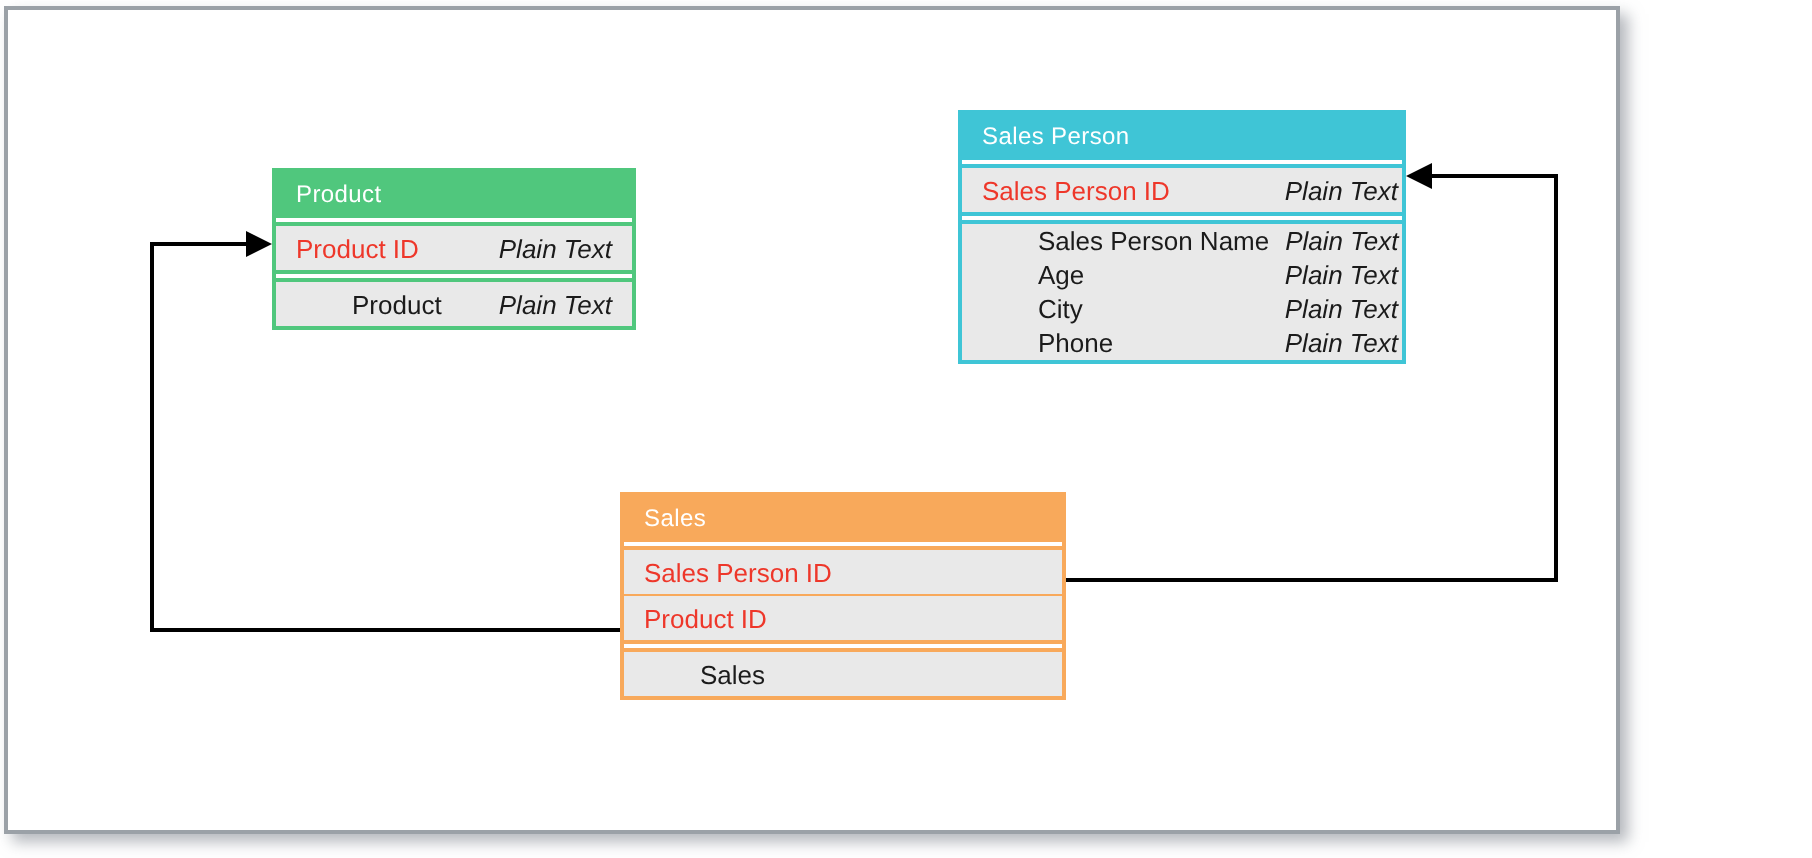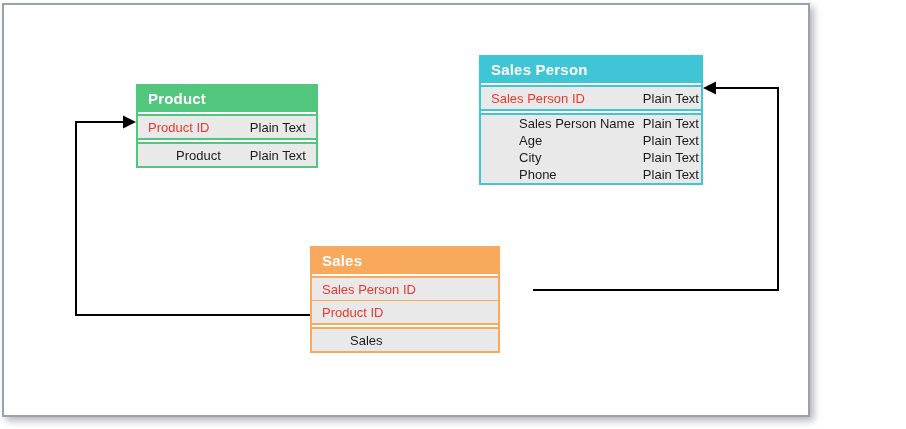--- a/index.html
+++ b/index.html
@@ -18,38 +18,38 @@
   }
 
   .tbl {
     position:absolute;
     border:2.5px solid var(--c);
     background:#ffffff;
     font-size:13px; color:#1b1b1b;
   }
   .tbl-header {
     background:var(--c); color:#ffffff;
-    font-weight:700; font-size:15px;
+    font-weight:400; font-size:12px;
     padding:4px 10px 5px 10px; letter-spacing:0.2px;
   }
   .sec {
     border-top:2px solid var(--c);
     border-bottom:2px solid var(--c);
     margin-top:2px;
   }
   .sec:last-child { border-bottom:0;padding-left:28px; }
   .row {
     display:flex; justify-content:space-between; align-items:center;
     padding:3.5px 10px;
   }
   .sec.divided .row + .row { border-top:1.5px solid var(--c); }
   .sec.tight .row { padding:1px 10px; }
   .tbl.clip-type .row { padding-right:2px; }
   .fname { white-space:nowrap; }
-  .ftype { padding-left:8px; white-space:nowrap; }
+  .ftype { font-style:italic; padding-left:8px; white-space:nowrap; }
 </style>
 </head>
 <body>
 
 <div id="app">
 
   <div class="canvas" style="border-color: rgb(155, 161, 167);"></div>
 
   <svg class="connector-layer" width="906" height="429" viewBox="0 0 906 429">
     <g>
@@ -103,21 +103,21 @@
         <span class="fname">City</span>
         <span class="ftype">Plain Text</span>
       </div>
       <div class="row">
         <span class="fname">Phone</span>
         <span class="ftype">Plain Text</span>
       </div>
     </div>
   </div>
 
-  <div class="tbl" style="left: 310px; top: 246px; width: 190px; --c: #f8a95b;">
+  <div class="tbl" style="left: 310px; top: 246px; width: 223px; --c: #f8a95b;">
     <div class="tbl-header" style="background-color: rgb(248, 169, 91);">
       <span>Sales</span>
     </div>
     <div class="sec divided" style="background-color: rgb(233, 233, 233);">
       <div class="row">
         <span class="fname" style="color: rgb(238, 55, 42);">Sales Person ID</span>
         <span class="ftype"></span>
       </div>
       <div class="row">
         <span class="fname" style="color: rgb(238, 55, 42);">Product ID</span>

